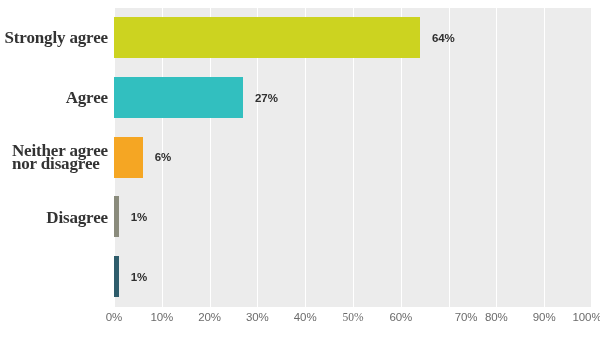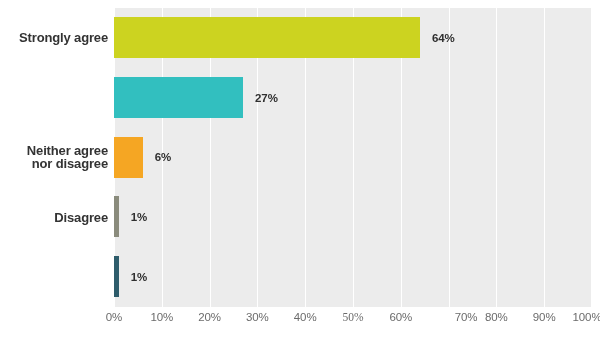--- a/index.html
+++ b/index.html
@@ -76,26 +76,26 @@
   }
 
   .y-label {
     position: absolute;
     right: 0;
     width: 108px;
     height: 59.8px;
     display: flex;
     align-items: center;
     justify-content: flex-end;
-    text-align: right;
-    font-size: 13px;
+    font-size: 17px;
     font-weight: bold;
     color: #333333;
     line-height: 13.5px;
     letter-spacing: -0.15px;
+    font-family: Liberation Serif, serif;
   }
   .y-label span { display: block; }
 
   
   #x-axis-labels {
     position: absolute;
     left: 114px;
     top: 311px;
     width: 478px;
     height: 24px;
@@ -112,20 +112,25 @@
 </style>
 </head>
 <body>
 
 <div id="chart-root">
 
   <div id="y-axis-labels">
       <div class="y-label" style="top: 0px; color: rgb(51, 51, 51);">
         <div>
           <span>Strongly agree</span>
+        </div>
+      </div>
+      <div class="y-label" style="top: 59.8px; color: rgb(51, 51, 51);">
+        <div>
+          <span>Agree</span>
         </div>
       </div>
       <div class="y-label" style="top: 119.6px; color: rgb(51, 51, 51);">
         <div>
           <span>Neither agree</span>
           <span>nor disagree</span>
         </div>
       </div>
       <div class="y-label" style="top: 179.4px; color: rgb(51, 51, 51);">
         <div>

